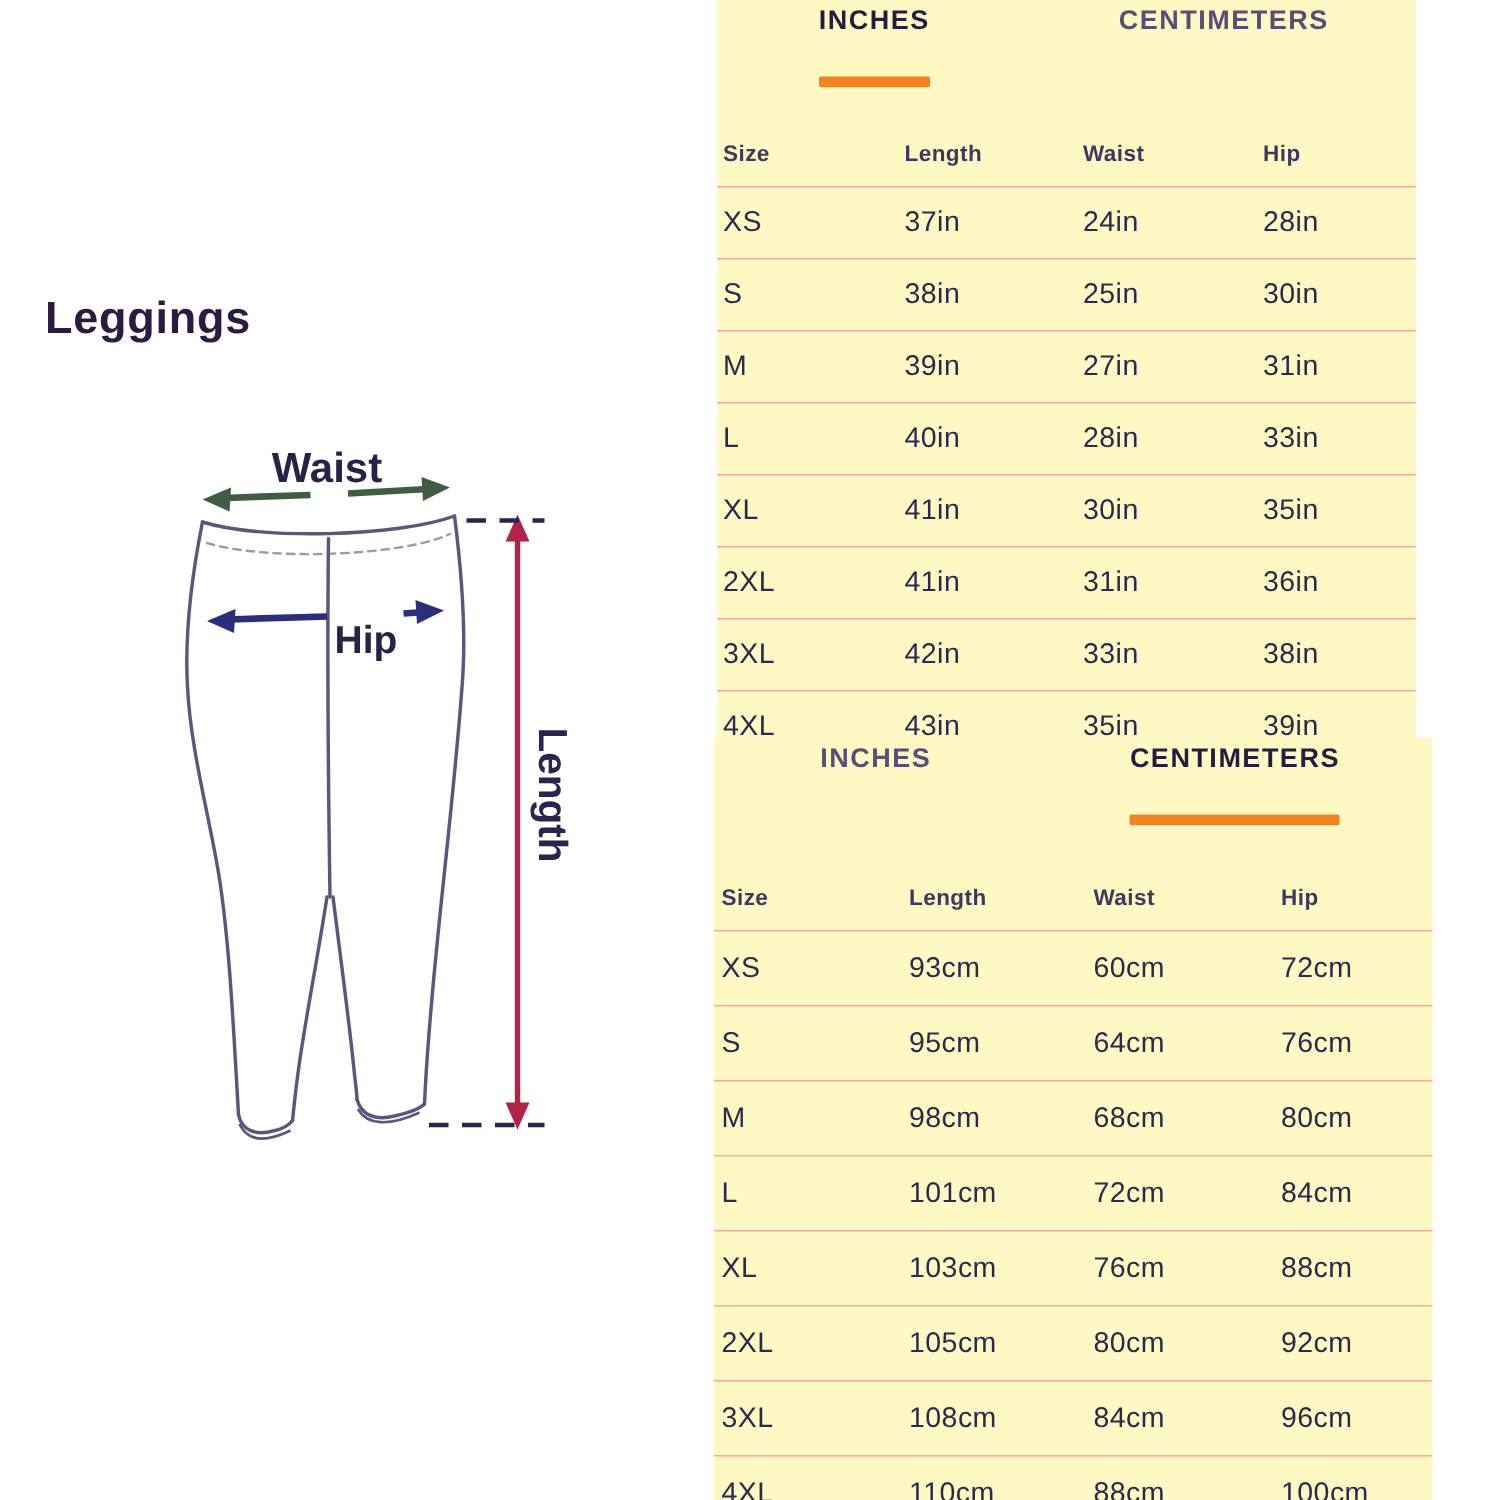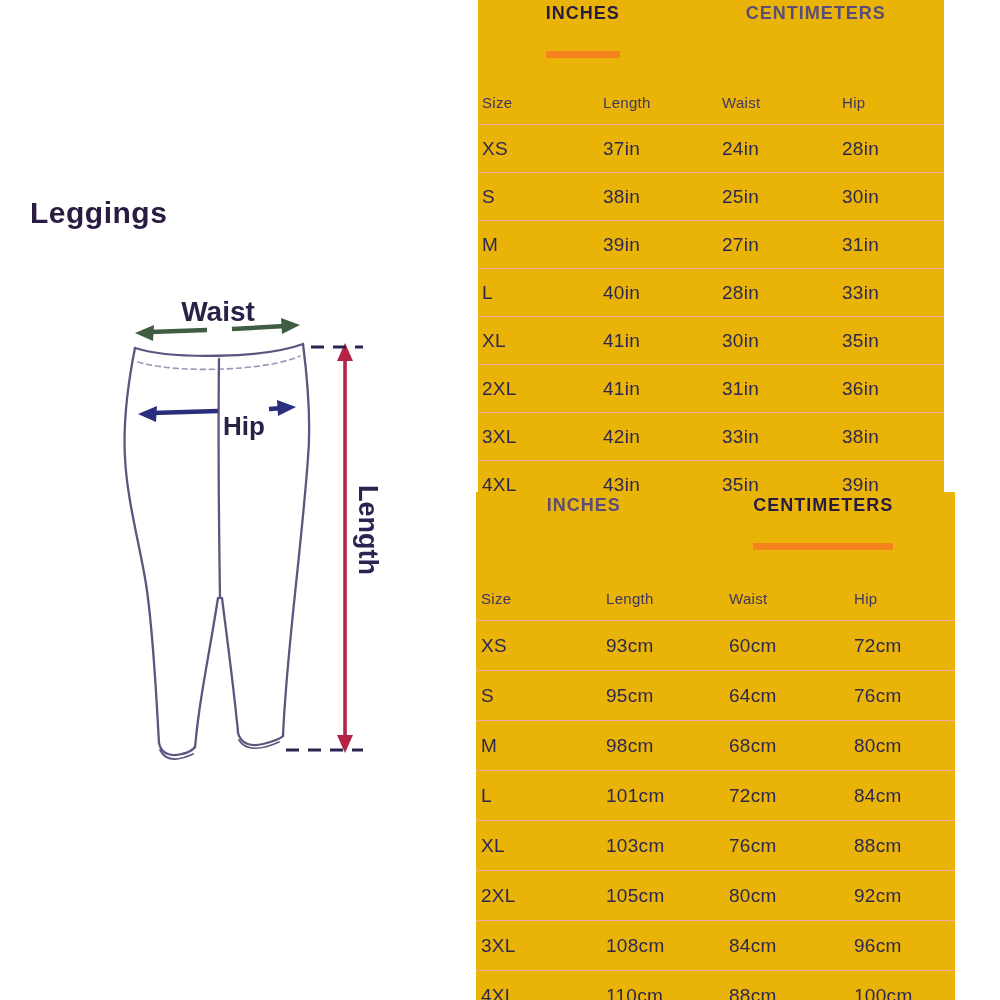--- a/index.html
+++ b/index.html
@@ -13,21 +13,21 @@
   .product-title{
     position:absolute;left:30px;top:196px;
     font-size:30px;font-weight:800;letter-spacing:0.5px;
     color:#2B1B41;margin:0;
   }
   .diagram{position:absolute;left:55px;top:283px;width:400px;height:500px;}
   .diagram svg{display:block;width:100%;height:100%;}
   .diagram text{font-family:"Liberation Sans", sans-serif;}
 
   
-  .size-table{position:absolute;background:#eab308;}
+  .size-table{position:absolute;background:#fef9c3;}
   .t1{left:478px;top:0;width:466px;}
   .t2{left:476px;top:492px;width:479px;}
 
   .tabs{display:flex;align-items:flex-start;height:62px;}
   .tab{display:flex;justify-content:center;cursor:pointer;}
   .tab-a{width:45%;}
   .tab-b{width:55%;}
   .tab-inner{width:max-content;display:flex;flex-direction:column;align-items:center;padding:0 30px;}
   .tab-label{
     font-size:18px;font-weight:bold;letter-spacing:1px;
@@ -36,21 +36,21 @@
   .tab.active .tab-label{color:#251C3F;}
   .tab-underline{
     height:7px;width:100%;margin-top:27px;
     background:#F6821E;border-radius:1px;
   }
 
   .headers{display:grid;align-items:end;}
   .t1 .headers{height:62px;padding-bottom:13px;box-sizing:border-box;}
   .t2 .headers{height:66px;padding-bottom:13px;box-sizing:border-box;}
   .col-header{
-    font-size:15px;color:#3E3760;font-weight:400;letter-spacing:0.3px;
+    font-size:15px;color:#3E3760;font-weight:700;letter-spacing:0.3px;
   }
   .grid4{display:grid;}
   .t1 .grid4{grid-template-columns:121px 119px 120px 106px;padding-left:4px;}
   .t2 .grid4{grid-template-columns:125px 123px 125px 106px;padding-left:5px;}
 
   .row{align-items:center;border-top:1px solid #fca5a5;}
   .t1 .row{height:47px;}
   .t2 .row{height:49px;}
   .cell{
     font-size:19px;color:#2D2850;letter-spacing:0.3px;

